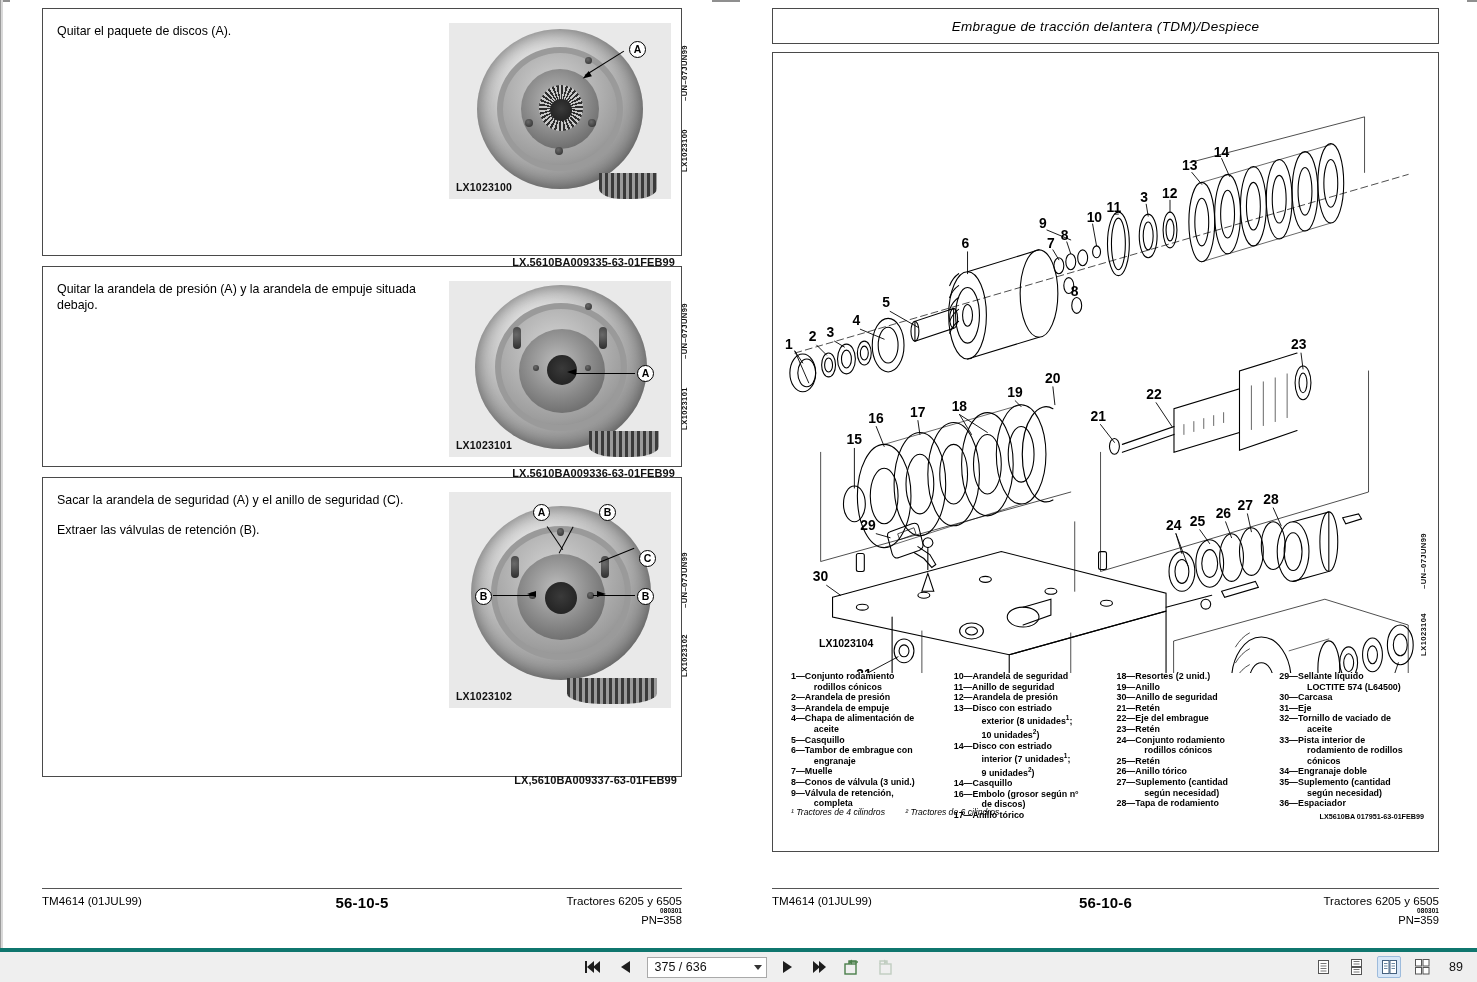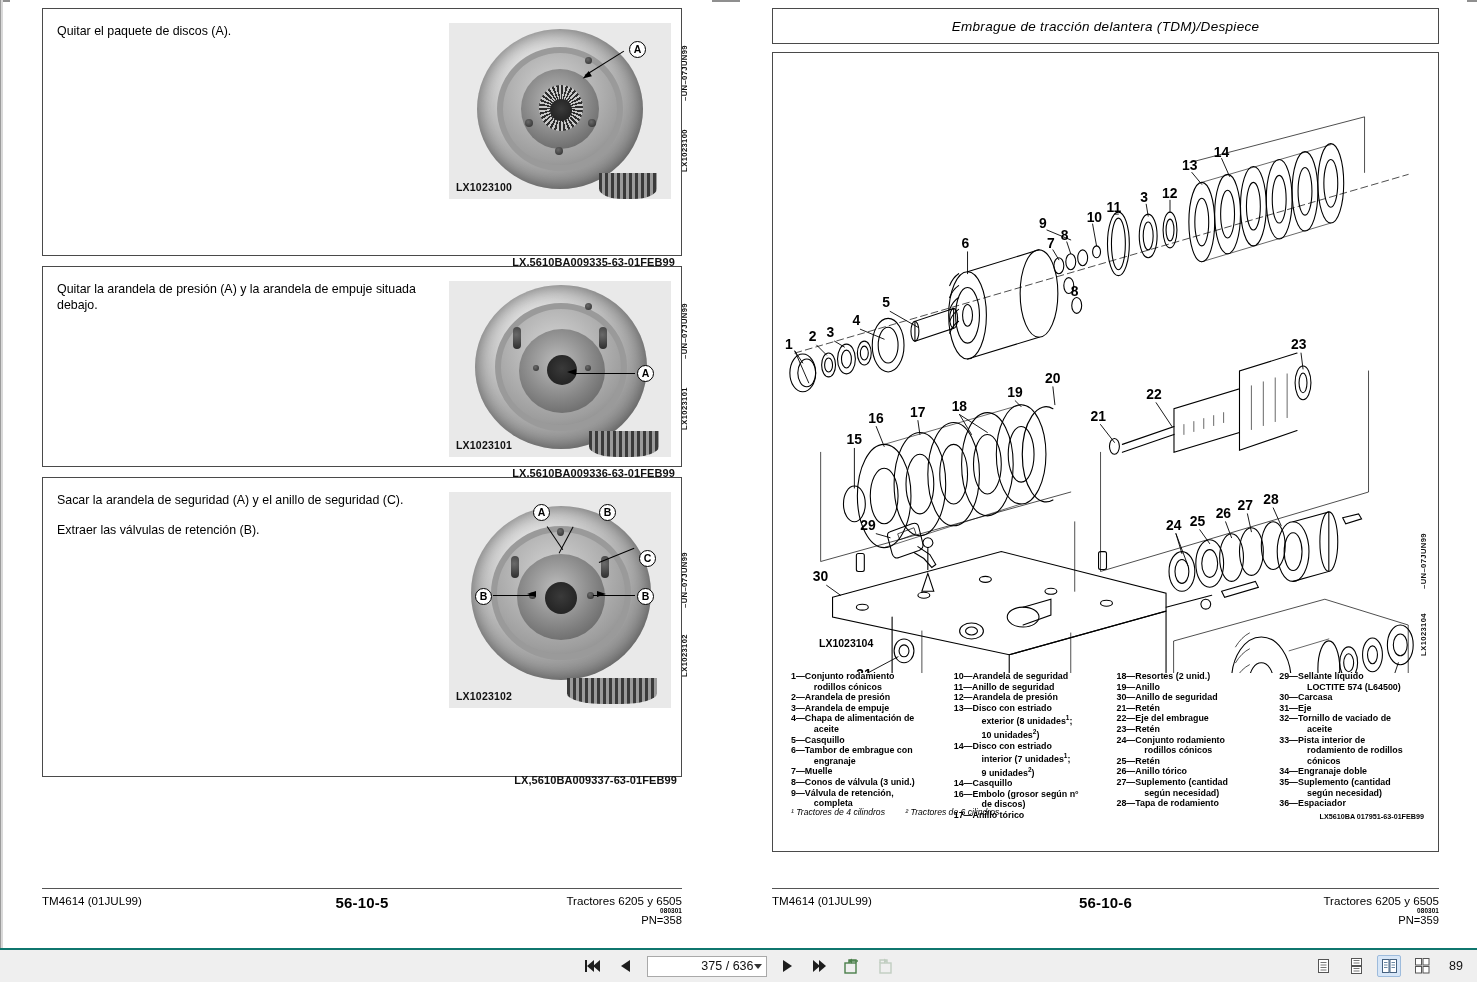--- a/index.html
+++ b/index.html
@@ -146,22 +146,22 @@
 
   .footnotes {
     position:absolute; left:18px; bottom:34px; font-size:8.6px; font-style:italic;
   }
   .footnotes span { margin-right:18px; }
   .legend-code { position:absolute; right:14px; bottom:30px; font-size:7.2px; font-weight:bold;margin-left:36px; }
 
   
   #toolbar {
     position:absolute; left:0; bottom:0; width:1477px; height:34px;
-    background:#efefef; border-top:2px solid #0f766e;
-    display:flex; align-items:center;text-align:right;
+    background:#efefef; border-top:4px solid #0f766e;
+    display:flex; align-items:center;
   }
   .tb-center {
     position:absolute; left:50%; transform:translateX(-50%);
     display:flex; align-items:center; gap:10px;
   }
   .tb-btn {
     width:22px; height:22px; display:flex; align-items:center; justify-content:center;
     background:transparent; border:none; cursor:pointer;
   }
   .pagebox {

